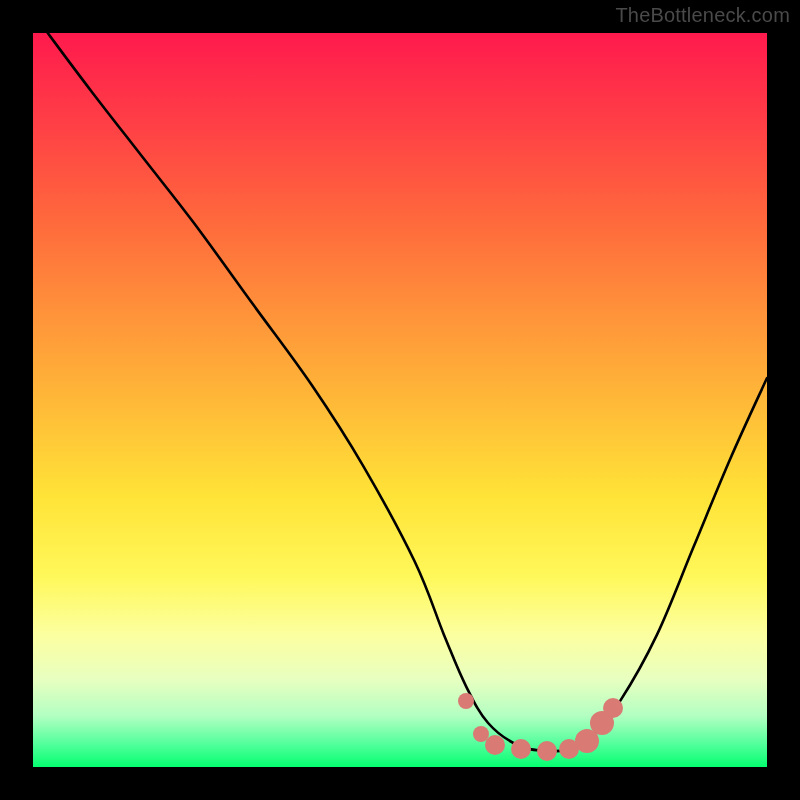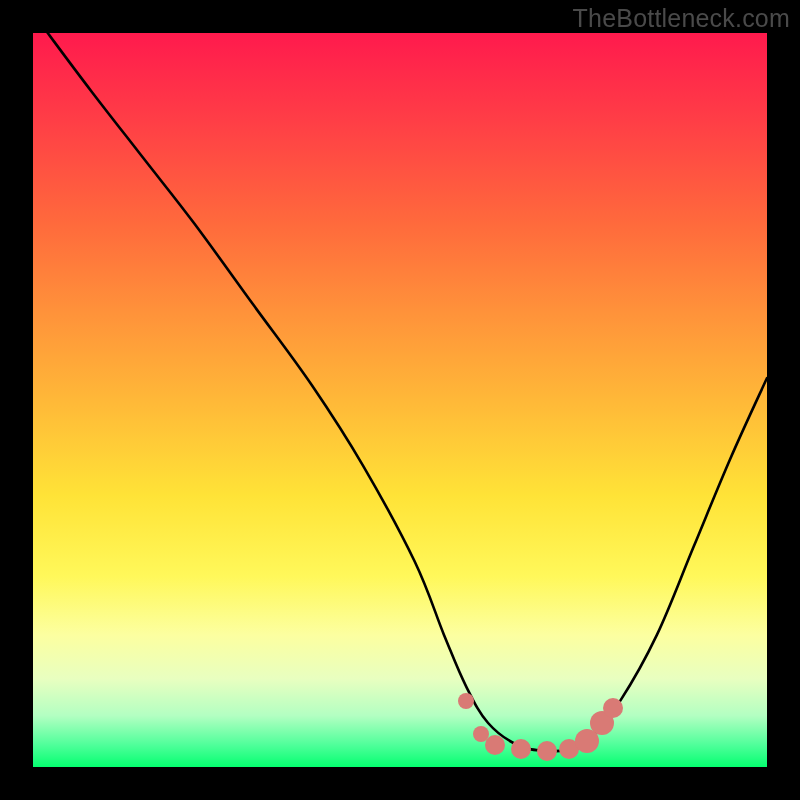--- a/index.html
+++ b/index.html
@@ -15,21 +15,21 @@
     position: relative;
     width: 800px;
     height: 800px;
     background: #000;
   }
   .watermark {
     position: absolute;
     top: 4px;
     right: 10px;
     color: #4a4a4a;
-    font-size: 25px;
+    font-size: 20px;
     font-weight: 500;
     letter-spacing: 0.2px;
   }
   .plot {
     position: absolute;
     left: 33px;
     top: 33px;
     width: 734px;
     height: 734px;
   }

